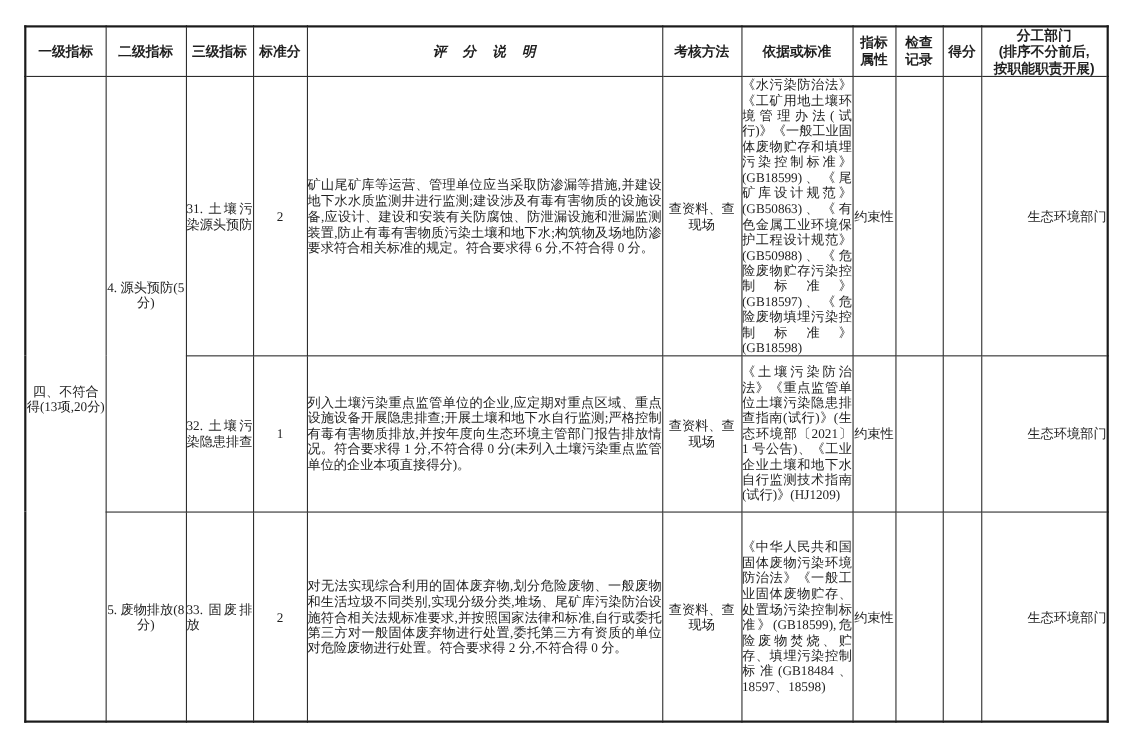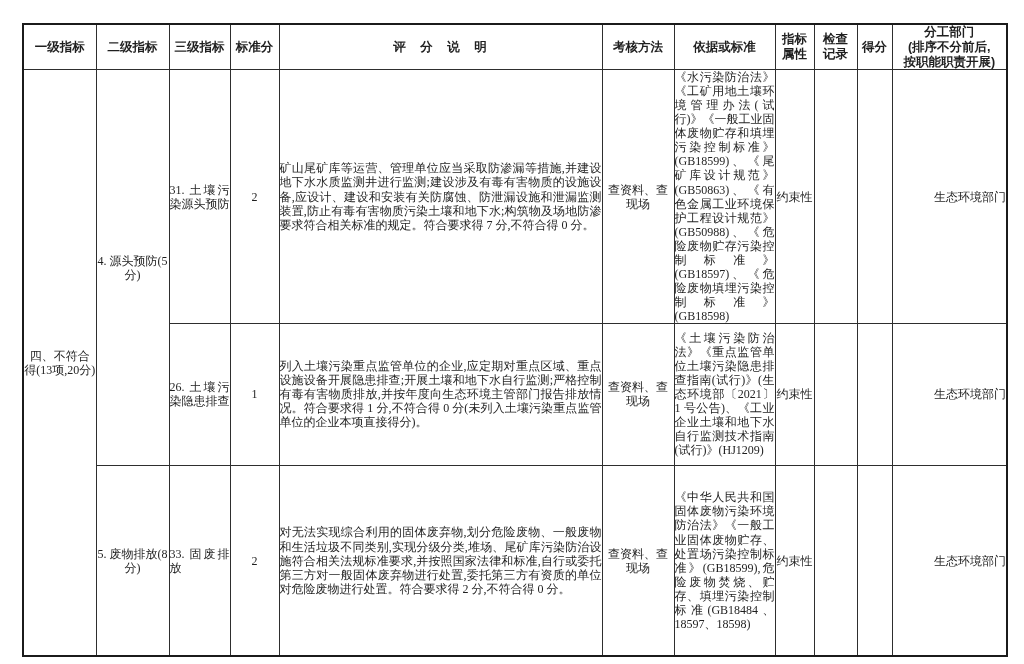--- a/index.html
+++ b/index.html
@@ -42,21 +42,21 @@
   .h-head { height: 44px; }
   .h-r1 { height: 240px; }
   .h-r2 { height: 142px; }
   .h-r3 { height: 191px; }
   .c-left   { text-align: center; padding: 0 4px; }
   .c-just   { text-align: justify; text-justify: inter-ideograph; padding: 0 6px; }
   .c-justn  { text-align: justify; text-justify: inter-ideograph; padding: 0 4px; margin-left: 23px; }
   .c-basis  { text-align: justify; text-justify: inter-ideograph; padding: 0 3px; }
   .c-center { text-align: center; }
   .c-dept   { text-align: right; padding-left: 8px; }
-  .spread   { letter-spacing: 1px; }
+  .spread   { letter-spacing: 1px; font-style: italic; }
 </style>
 </head>
 <body>
 
 <div class="sheet">
   <table class="score-table">
     <colgroup>
       <col style="width:73px">
         <col style="width:73px">
         <col style="width:61px">
@@ -87,31 +87,31 @@
       <th class="pre">分工部门
 (排序不分前后,
 按职能职责开展)</th>
     </tr>
 
     <tr class="h-r1">
       <td rowspan="3" class="c-left">四、不符合得(13项,20分)</td>
       <td rowspan="2" class="c-left">4. 源头预防(5分)</td>
       <td class="c-justn">31. 土壤污染源头预防</td>
       <td class="c-center">2</td>
-      <td class="c-just">矿山尾矿库等运营、管理单位应当采取防渗漏等措施,并建设地下水水质监测井进行监测;建设涉及有毒有害物质的设施设备,应设计、建设和安装有关防腐蚀、防泄漏设施和泄漏监测装置,防止有毒有害物质污染土壤和地下水;构筑物及场地防渗要求符合相关标准的规定。符合要求得 7 分,不符合得 0 分。</td>
+      <td class="c-just">矿山尾矿库等运营、管理单位应当采取防渗漏等措施,并建设地下水水质监测井进行监测;建设涉及有毒有害物质的设施设备,应设计、建设和安装有关防腐蚀、防泄漏设施和泄漏监测装置,防止有毒有害物质污染土壤和地下水;构筑物及场地防渗要求符合相关标准的规定。符合要求得 6 分,不符合得 0 分。</td>
       <td class="c-left">查资料、查现场</td>
       <td class="c-basis">《水污染防治法》《工矿用地土壤环境管理办法(试行)》《一般工业固体废物贮存和填埋污染控制标准》(GB18599)、《尾矿库设计规范》(GB50863)、《有色金属工业环境保护工程设计规范》(GB50988)、《危险废物贮存污染控制标准》(GB18597)、《危险废物填埋污染控制标准》(GB18598)</td>
       <td class="c-center">约束性</td>
       <td class="c-center"></td>
       <td class="c-center"></td>
       <td class="c-dept">生态环境部门</td>
     </tr>
 
     <tr class="h-r2">
-      <td class="c-justn">26. 土壤污染隐患排查</td>
+      <td class="c-justn">32. 土壤污染隐患排查</td>
       <td class="c-center">1</td>
       <td class="c-just">列入土壤污染重点监管单位的企业,应定期对重点区域、重点设施设备开展隐患排查;开展土壤和地下水自行监测;严格控制有毒有害物质排放,并按年度向生态环境主管部门报告排放情况。符合要求得 1 分,不符合得 0 分(未列入土壤污染重点监管单位的企业本项直接得分)。</td>
       <td class="c-left">查资料、查现场</td>
       <td class="c-basis">《土壤污染防治法》《重点监管单位土壤污染隐患排查指南(试行)》(生态环境部〔2021〕1 号公告)、《工业企业土壤和地下水自行监测技术指南(试行)》(HJ1209)</td>
       <td class="c-center">约束性</td>
       <td class="c-center"></td>
       <td class="c-center"></td>
       <td class="c-dept">生态环境部门</td>
     </tr>
 

